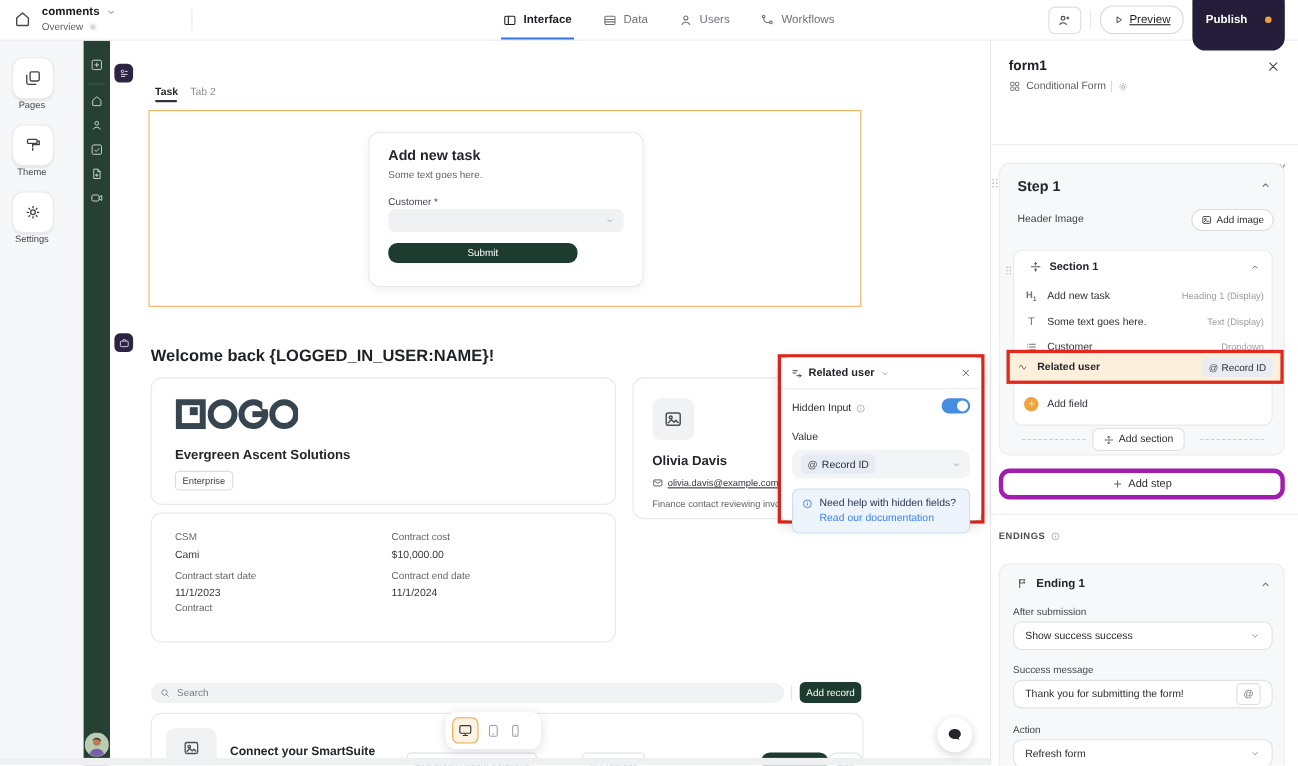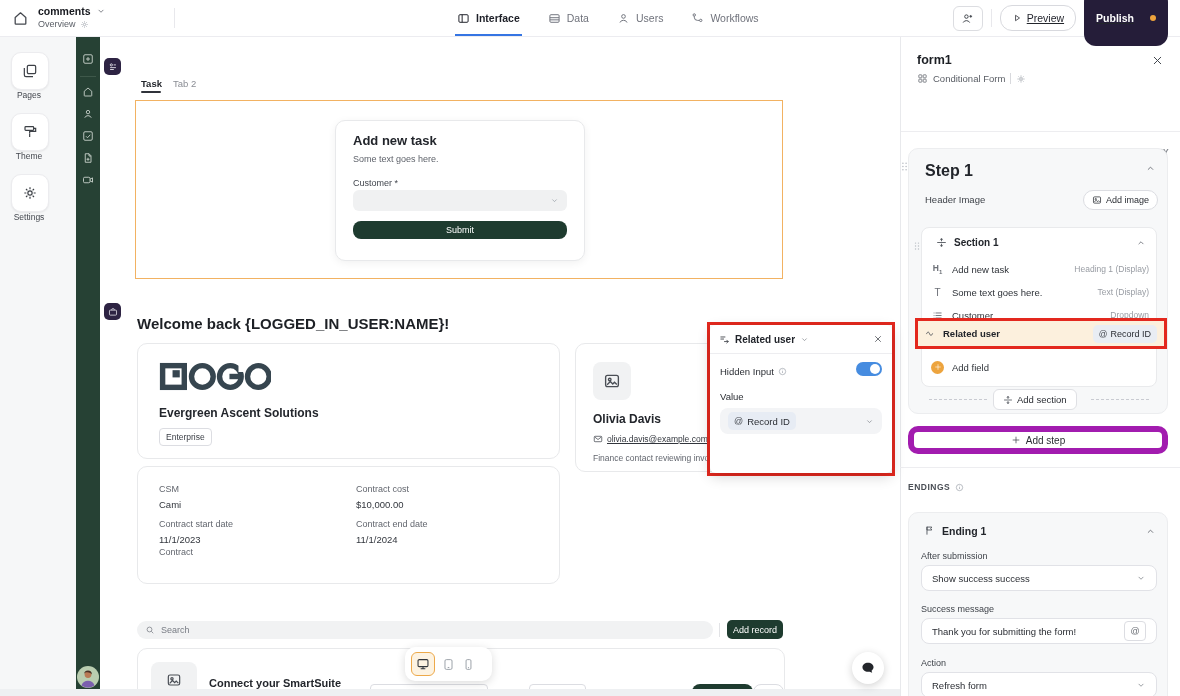--- a/index.html
+++ b/index.html
@@ -35,21 +35,21 @@
   .badge-purple{position:absolute;width:17px;height:17px;border-radius:5px;background:#2d2343;display:flex;align-items:center;justify-content:center;color:#efeef4;}
   .ctab{position:absolute;font-size:9.5px;color:#8a8d94;}
   .ctab.active{color:#23262c;font-weight:700;}
   .ctab-line{position:absolute;height:2px;background:#30333a;border-radius:1px;}
   .sel-rect{position:absolute;border:1px solid #f2b262;background:#fff;}
   .card{position:absolute;background:#fff;border:1px solid #e8e9eb;border-radius:10px;}
   .fw-title{position:absolute;left:17px;top:12px;font-size:13px;font-weight:700;color:#22252b;}
   .fw-sub{position:absolute;left:17px;top:33px;font-size:9px;color:#5f636b;}
   .fw-lbl{position:absolute;left:17px;top:57px;font-size:9px;color:#42464e;}
   .fw-select{position:absolute;left:17px;top:69px;width:214px;height:21px;background:#f0f1f2;border-radius:6px;display:flex;align-items:center;justify-content:flex-end;padding-right:8px;color:#9aa0a8;box-sizing:border-box;}
-  .fw-submit{position:absolute;left:17px;top:100px;width:214px;height:18px;background:#1e3b2f;border-radius:8px;color:#fff;font-size:9px;display:flex;align-items:center;justify-content:center;}
+  .fw-submit{position:absolute;left:17px;top:100px;width:172px;height:18px;background:#1e3b2f;border-radius:8px;color:#fff;font-size:9px;display:flex;align-items:center;justify-content:center;}
   .h-welcome{position:absolute;left:137px;top:315px;font-size:15px;font-weight:700;color:#1d2025;}
   .chip{display:inline-flex;align-items:center;border:1px solid #dcdde2;border-radius:4px;background:#fff;font-size:8.5px;color:#3a3e45;padding:0 6px;height:16px;line-height:16px;}
   .kv-lbl{font-size:9px;color:#62666e;}
   .kv-val{font-size:9.5px;color:#32363d;margin-top:3px;}
   .img-ph{background:#f1f2f3;border-radius:8px;display:flex;align-items:center;justify-content:center;color:#4a4e55;position:absolute;}
   .searchbar{position:absolute;left:137px;top:621px;width:576px;height:18px;background:#f1f2f3;border-radius:9px;display:flex;align-items:center;gap:6px;padding:0 8px;box-sizing:border-box;color:#787c84;font-size:9px;}
   .btn-addrec{position:absolute;left:727px;top:620px;width:56px;height:19px;background:#1e3b2f;border-radius:5px;color:#fff;font-size:9px;display:flex;align-items:center;justify-content:center;}
   .devbar{position:absolute;left:405px;top:647px;width:87px;height:34px;background:#fff;border-radius:10px;box-shadow:0 2px 10px rgba(0,0,0,.14);z-index:12;display:flex;align-items:center;gap:7px;padding-left:6px;box-sizing:border-box;}
   .dev-active{width:24px;height:24px;border:1.5px solid #eda94a;background:#fdf3e2;border-radius:6px;display:flex;align-items:center;justify-content:center;color:#32363d;box-sizing:border-box;}
   .strip{position:absolute;left:0;top:689px;width:900px;height:7px;background:#eef0f2;z-index:11;}
@@ -562,20 +562,29 @@
     <div style="font-size:9.5px;color:#2a2d33;margin-top:11px">Value</div>
     <div class="pop-select">
       <span class="chip-rec">
         <span style="font-size:9px;color:#4a4e55">@</span>
         <span>Record ID</span>
       </span>
       <svg class="i" width="9" height="9" style="margin-left:auto;color:#878b92">
             <use href="#s-chevd"></use>
           </svg>
     </div>
+    <div class="infobox">
+      <svg class="i" width="10" height="10" style="color:#3d77cf;margin-top:1px">
+            <use href="#s-info"></use>
+          </svg>
+      <div>
+        <div style="font-size:9.5px;color:#263450">Need help with hidden fields?</div>
+        <div class="link-blue" style="font-size:9.5px;margin-top:3px">Read our documentation</div>
+      </div>
+    </div>
   </div>
 </div>
 
 <aside class="panel">
   <div class="abs bold" style="left:16px;top:17px;font-size:12.5px;color:#1c1f24">form1</div>
   <svg class="i abs" width="13" height="13" style="left:250px;top:18px;color:#3f434a">
         <use href="#s-x"></use>
       </svg>
   <div class="abs" style="left:16px;top:37px;display:flex;align-items:center;gap:5px">
     <svg class="i" width="11" height="11" style="color:#6b6f76">
@@ -595,21 +604,21 @@
     <span class="ptab">VISIBILITY</span>
   </div>
   <div class="pdiv" style="top:95px"></div>
 </aside>
 
 <svg class="i abs dots" width="11" height="11" style="left:899px;top:161px;z-index:16">
       <use href="#s-dots6"></use>
     </svg>
 
 <div class="graycard" style="left:908px;top:148px;width:260px;height:266px;z-index:16">
-  <span class="abs bold" style="left:16px;top:13px;font-size:16px;color:#22252b">Step 1</span>
+  <span class="abs bold" style="left:16px;top:13px;font-size:13px;color:#22252b">Step 1</span>
   <svg class="i abs" width="11" height="11" style="left:236px;top:14px;color:#6b6f76">
         <use href="#s-chevu"></use>
       </svg>
   <span class="abs" style="left:16px;top:45px;font-size:9.5px;color:#3f434a">Header Image</span>
   <span class="btn-pill abs" style="left:174px;top:41px">
     <svg class="i" width="10" height="10">
           <use href="#s-image"></use>
         </svg>
     <span>Add image</span>
   </span>
@@ -668,21 +677,21 @@
   <svg class="i" width="11" height="11" style="color:#42464e">
         <use href="#s-wave"></use>
       </svg>
   <span class="bold" style="font-size:9.5px;color:#22252b;flex:1">Related user</span>
   <span class="chip-rec2">
     <span style="font-size:8.5px;color:#4a4e55">@</span>
     <span>Record ID</span>
   </span>
 </div>
 
-<div class="abs" style="left:908px;top:426px;width:260px;height:28px;background:#fff;border:6px solid #a21caf;border-radius:10px;display:flex;align-items:center;justify-content:center;gap:5px;z-index:16;box-sizing:border-box">
+<div class="abs" style="left:908px;top:426px;width:260px;height:28px;background:#fff;border:4px solid #a21caf;border-radius:10px;display:flex;align-items:center;justify-content:center;gap:5px;z-index:16;box-sizing:border-box">
   <svg class="i" width="10" height="10" style="color:#42464e">
         <use href="#s-plus"></use>
       </svg>
   <span style="font-size:10px;color:#2a2d33">Add step</span>
 </div>
 
 <div class="pdiv abs" style="left:900px;top:467px;z-index:16"></div>
 <div class="abs" style="left:908px;top:482px;display:flex;align-items:center;gap:5px;z-index:16">
   <span style="font-size:8.5px;font-weight:700;letter-spacing:.5px;color:#4a4e55">ENDINGS</span>
   <svg class="i" width="9" height="9" style="color:#9aa0a8">

